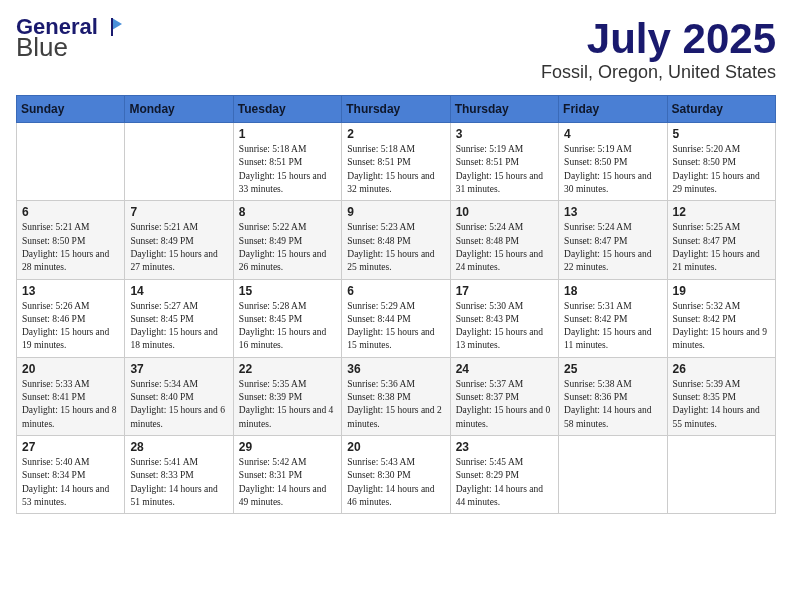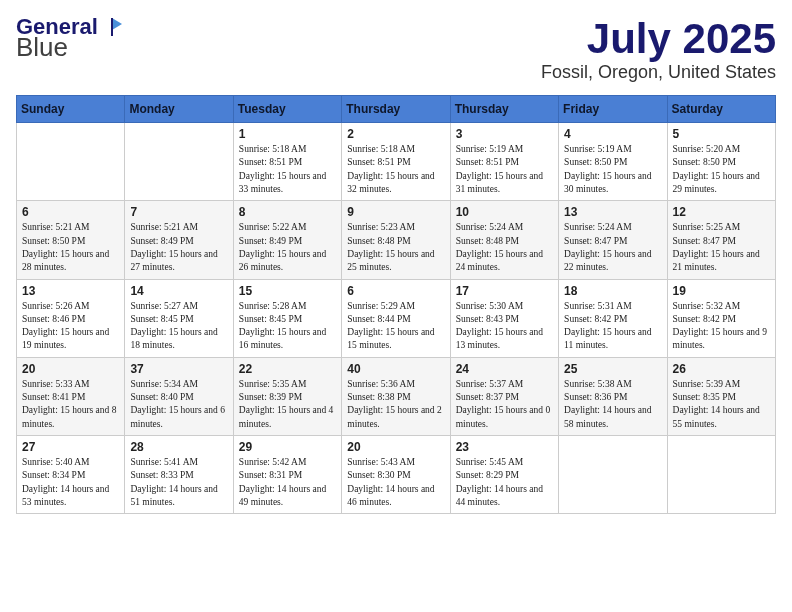--- a/index.html
+++ b/index.html
@@ -200,21 +200,21 @@
         </td>
         <td>
           <span class="day-num">37</span>
           <div class="cell-text">Sunrise: 5:34 AM<br>Sunset: 8:40 PM<br>Daylight: 15 hours and 6 minutes.</div>
         </td>
         <td>
           <span class="day-num">22</span>
           <div class="cell-text">Sunrise: 5:35 AM<br>Sunset: 8:39 PM<br>Daylight: 15 hours and 4 minutes.</div>
         </td>
         <td>
-          <span class="day-num">40</span>
+          <span class="day-num">36</span>
           <div class="cell-text">Sunrise: 5:36 AM<br>Sunset: 8:38 PM<br>Daylight: 15 hours and 2 minutes.</div>
         </td>
         <td>
           <span class="day-num">24</span>
           <div class="cell-text">Sunrise: 5:37 AM<br>Sunset: 8:37 PM<br>Daylight: 15 hours and 0 minutes.</div>
         </td>
         <td>
           <span class="day-num">25</span>
           <div class="cell-text">Sunrise: 5:38 AM<br>Sunset: 8:36 PM<br>Daylight: 14 hours and 58 minutes.</div>
         </td>

